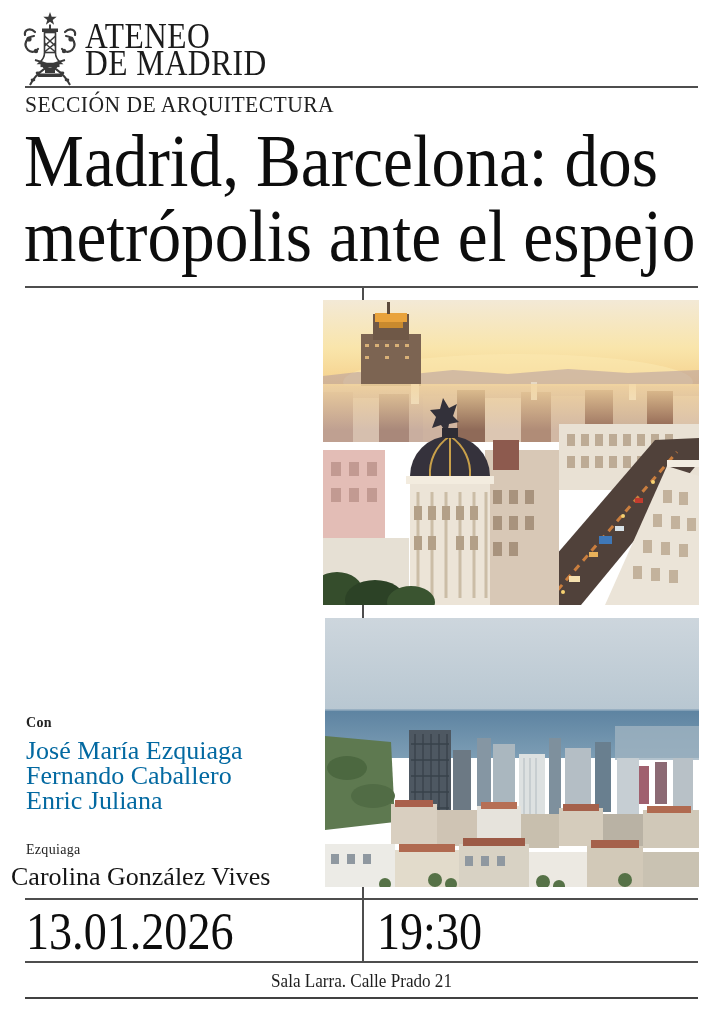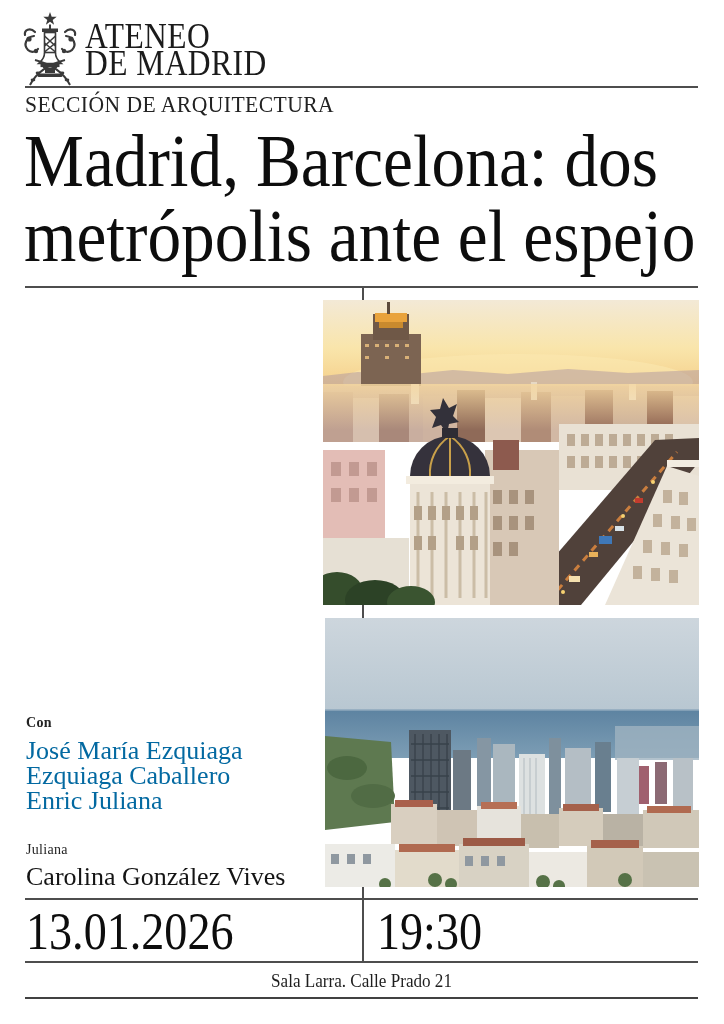--- a/index.html
+++ b/index.html
@@ -28,21 +28,21 @@
   .vtick.t2{top:604px;height:15px;}
   .vtick.t3{top:886px;height:76px;}
   .photo{position:absolute;display:block;}
   .photo.p1{left:323px;top:300px;width:376px;height:305px;}
   .photo.p2{left:325px;top:618px;width:374px;height:269px;}
   
   .small-label{position:absolute;left:26px;font-size:14px;line-height:1;color:#232323;letter-spacing:0.3px;}
   .lab-con{top:716px;font-weight:bold;}
   .lab-presenta{top:843px;}
   .names{position:absolute;left:26px;top:738px;font-size:26px;line-height:25px;color:#0369a1;}
-  .presenter-name{position:absolute;left:26px;top:864px;font-size:26px;line-height:25px;color:#141414;}
+  .presenter-name{position:absolute;left:11px;top:864px;font-size:26px;line-height:25px;color:#141414;}
   
   .big-dt{position:absolute;top:905px;font-size:53px;line-height:1;color:#0d0d0d;
     transform:scaleX(0.87);transform-origin:0 0;white-space:nowrap;}
   .date{left:26px;}
   .time{left:377px;}
   .venue{position:absolute;left:25px;top:971px;width:673px;text-align:center;font-size:19px;
     line-height:1;color:#1e1e1e;transform:scaleX(0.9);transform-origin:50% 0;}
 </style>
 </head>
 <body>
@@ -354,25 +354,25 @@
           <rect x="140" y="238" width="8" height="10"></rect>
           <rect x="156" y="238" width="8" height="10"></rect>
           <rect x="172" y="238" width="8" height="10"></rect>
         </g>
     </g>
   </svg>
 
   <div class="small-label lab-con">Con</div>
   <div class="names">
     <div>José María Ezquiaga</div>
-    <div>Ezquiaga Caballero</div>
+    <div>Fernando Caballero</div>
     <div>Enric Juliana</div>
   </div>
 
-  <div class="small-label lab-presenta">Juliana</div>
+  <div class="small-label lab-presenta">Ezquiaga</div>
   <div class="presenter-name">Carolina González Vives</div>
 
   <div class="rule r3"></div>
   <div class="big-dt date">13.01.2026</div>
   <div class="big-dt time">19:30</div>
   <div class="rule r4"></div>
 
   <div class="venue">Sala Larra. Calle Prado 21</div>
   <div class="rule r5"></div>
 

